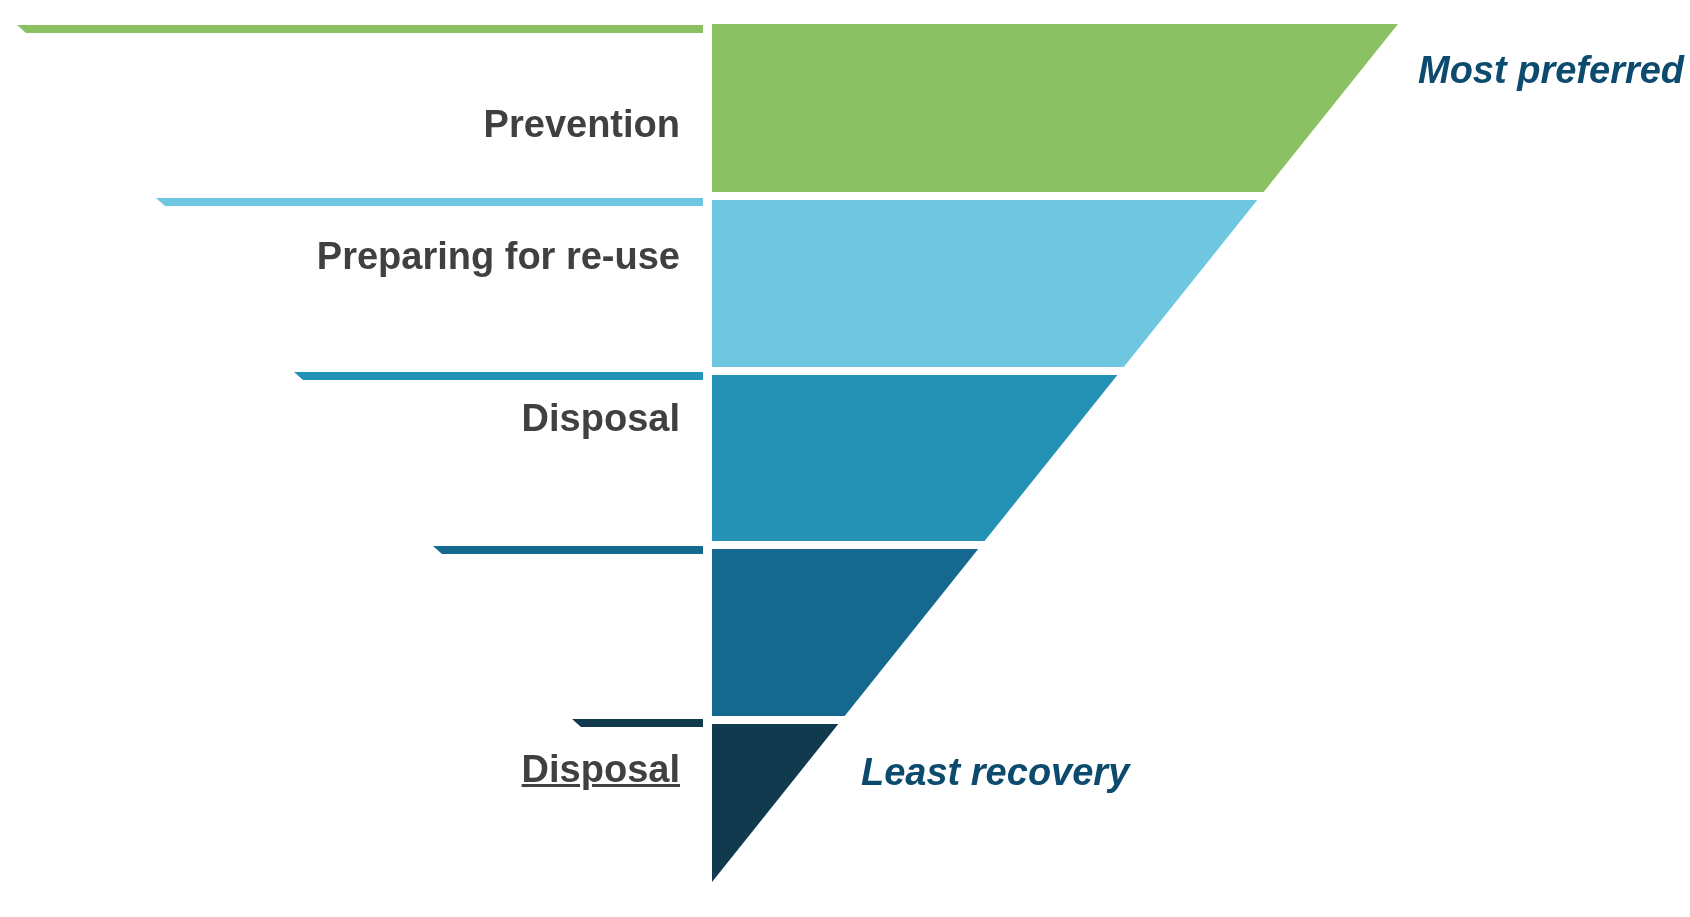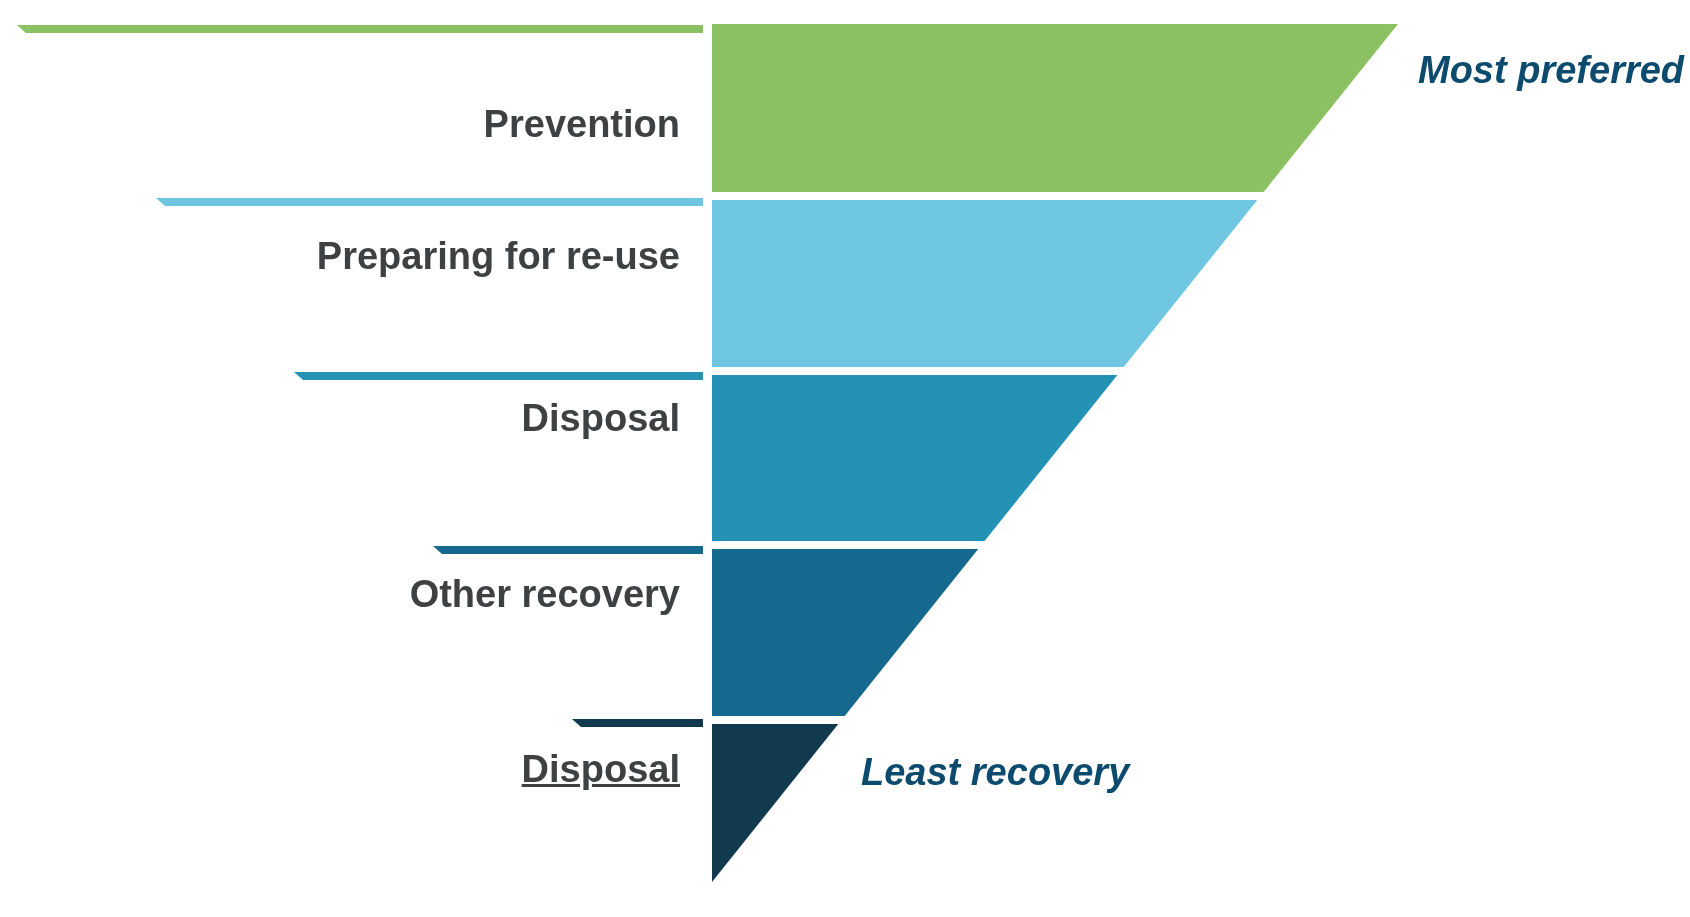--- a/index.html
+++ b/index.html
@@ -70,21 +70,20 @@
     <polygon points="572,719 703,719 703,727 581,727" fill="#113A4F"></polygon>
     <polygon points="712,724 838.3,724 712,882" fill="#113A4F"></polygon>
   </svg>
 
   <div class="level-label label-prevention">Prevention</div>
 
   <div class="level-label label-reuse">Preparing for re-use</div>
 
   <div class="level-label label-recycling">Disposal</div>
 
-  <div class="level-label label-recovery">Other recovery</div>
 
   <div class="level-label label-disposal">Disposal</div>
 
   <div class="annotation annotation-most">Most preferred</div>
 
   <div class="annotation annotation-least">Least recovery</div>
 
 </div>
 
 </body></html>

